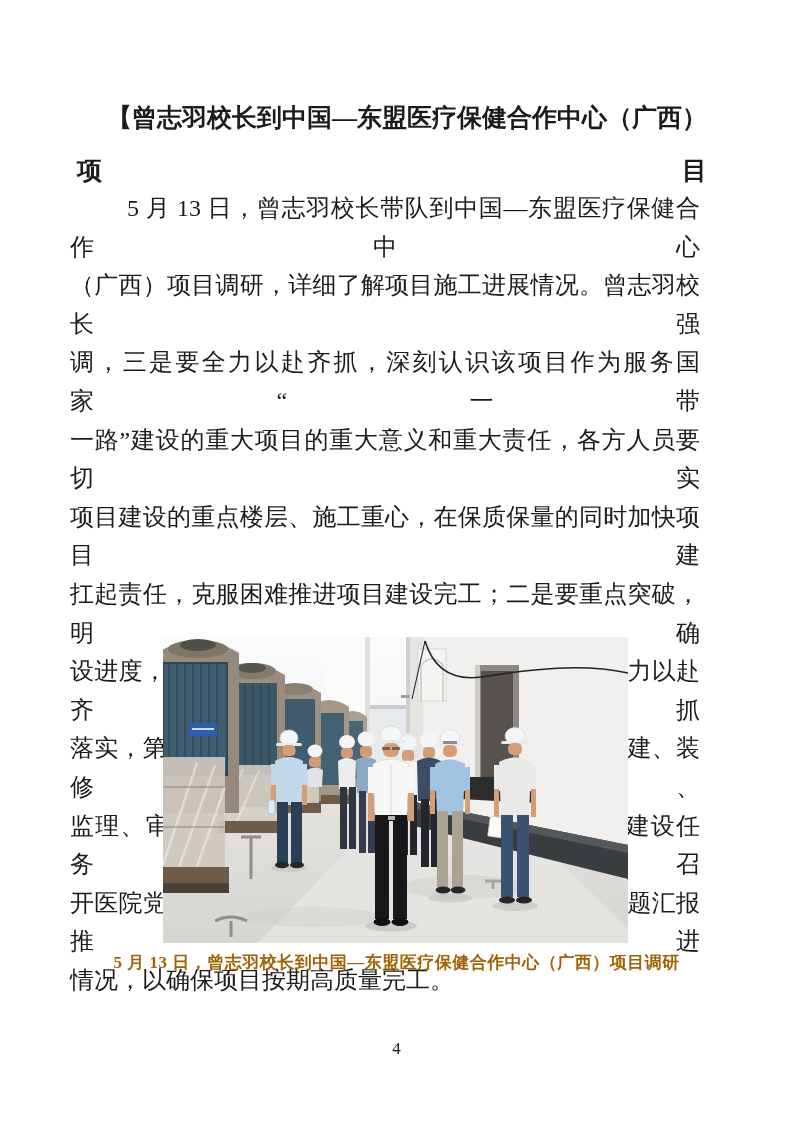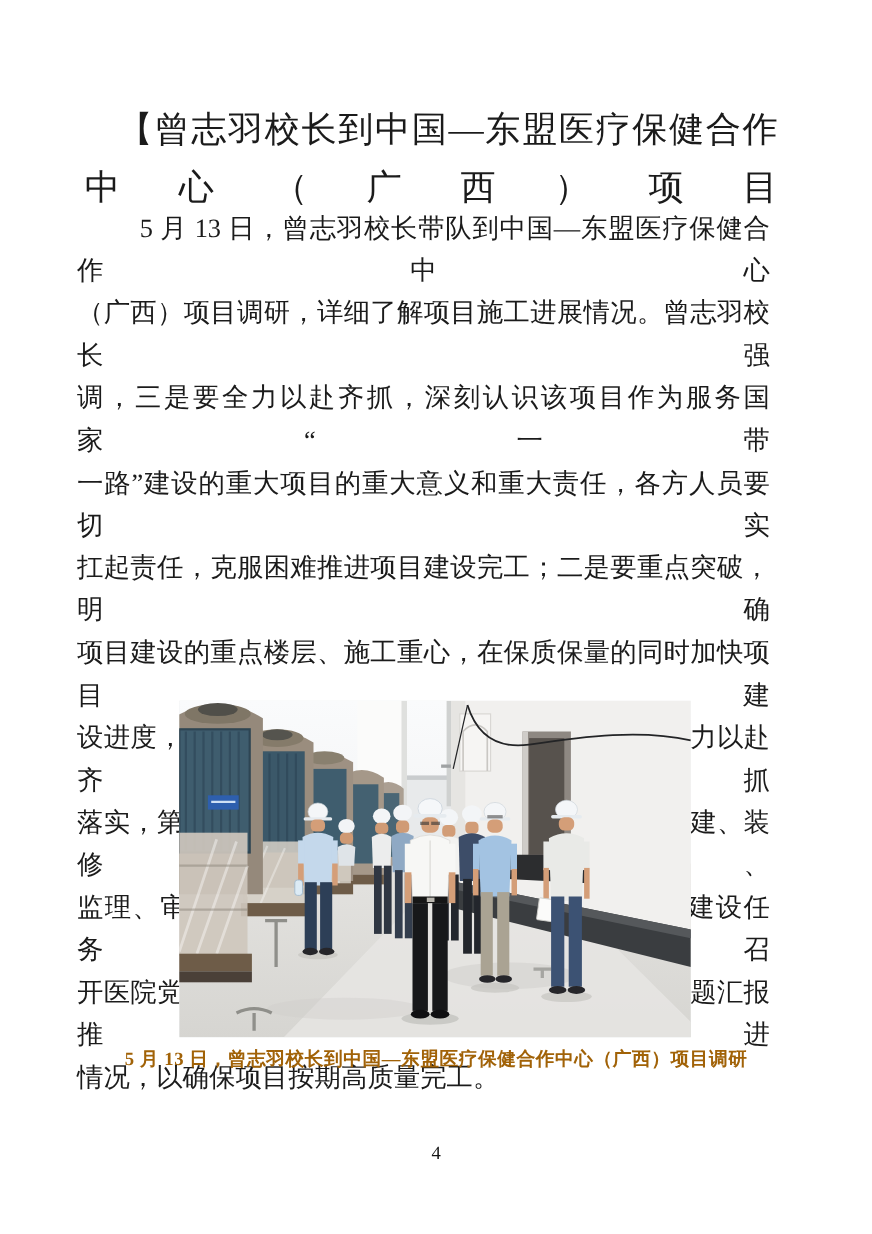--- a/index.html
+++ b/index.html
@@ -6,21 +6,21 @@
   .page{
     position:relative;
     width:793px;height:1122px;
     background:#ffffff;
     overflow:hidden;
     font-family:"Liberation Serif","DejaVu Serif",serif;
     color:#1b1b1b;
   }
   .title-block{
     position:absolute;left:77px;top:91px;width:630px;
-    font-size:32px;font-weight:normal;line-height:53px;
+    font-size:25px;font-weight:bold;line-height:53px;
   }
   .title-line-1{text-align:justify;text-align-last:justify;text-indent:30px;}
   .title-line-2{text-align:left;}
   .body-block{
     position:absolute;left:70px;top:189px;width:630px;
     font-size:24px;line-height:38.6px;
   }
   .bline{text-align:justify;text-align-last:justify;}
   .bline.first{text-indent:57px;}
   .bline.last{text-align-last:left;}
@@ -46,22 +46,22 @@
 
   <div class="title-block">
     <div class="title-line-1">【曾志羽校长到中国—东盟医疗保健合作中心（广西）项目</div>
   </div>
 
   <div class="body-block">
     <div class="bline first">5 月 13 日，曾志羽校长带队到中国—东盟医疗保健合作中心</div>
     <div class="bline">（广西）项目调研，详细了解项目施工进展情况。曾志羽校长强</div>
     <div class="bline">调，三是要全力以赴齐抓，深刻认识该项目作为服务国家“一带</div>
     <div class="bline">一路”建设的重大项目的重大意义和重大责任，各方人员要切实</div>
+    <div class="bline">项目建设的重点楼层、施工重心，在保质保量的同时加快项目建</div>
     <div class="bline">扛起责任，克服困难推进项目建设完工；二是要重点突破，明确</div>
-    <div class="bline">项目建设的重点楼层、施工重心，在保质保量的同时加快项目建</div>
     <div class="bline">设进度，务必在规定时间内完成建设目标；三是要全力以赴齐抓</div>
     <div class="bline">落实，第一附属医院作为业主方，要加强统筹组织土建、装修、</div>
     <div class="bline">监理、审计、设计等各方人员，对照进度要求推进建设任务，召</div>
     <div class="bline">开医院党委会、办公会专题研究推进，定期向学校专题汇报推进</div>
     <div class="bline last">情况，以确保项目按期高质量完工。</div>
   </div>
 
   <div class="photo" role="img" aria-label="5 月 13 日，曾志羽校长到中国—东盟医疗保健合作中心（广西）项目调研">
     <svg width="465" height="306" viewBox="0 0 465 306" xmlns="http://www.w3.org/2000/svg">
 

